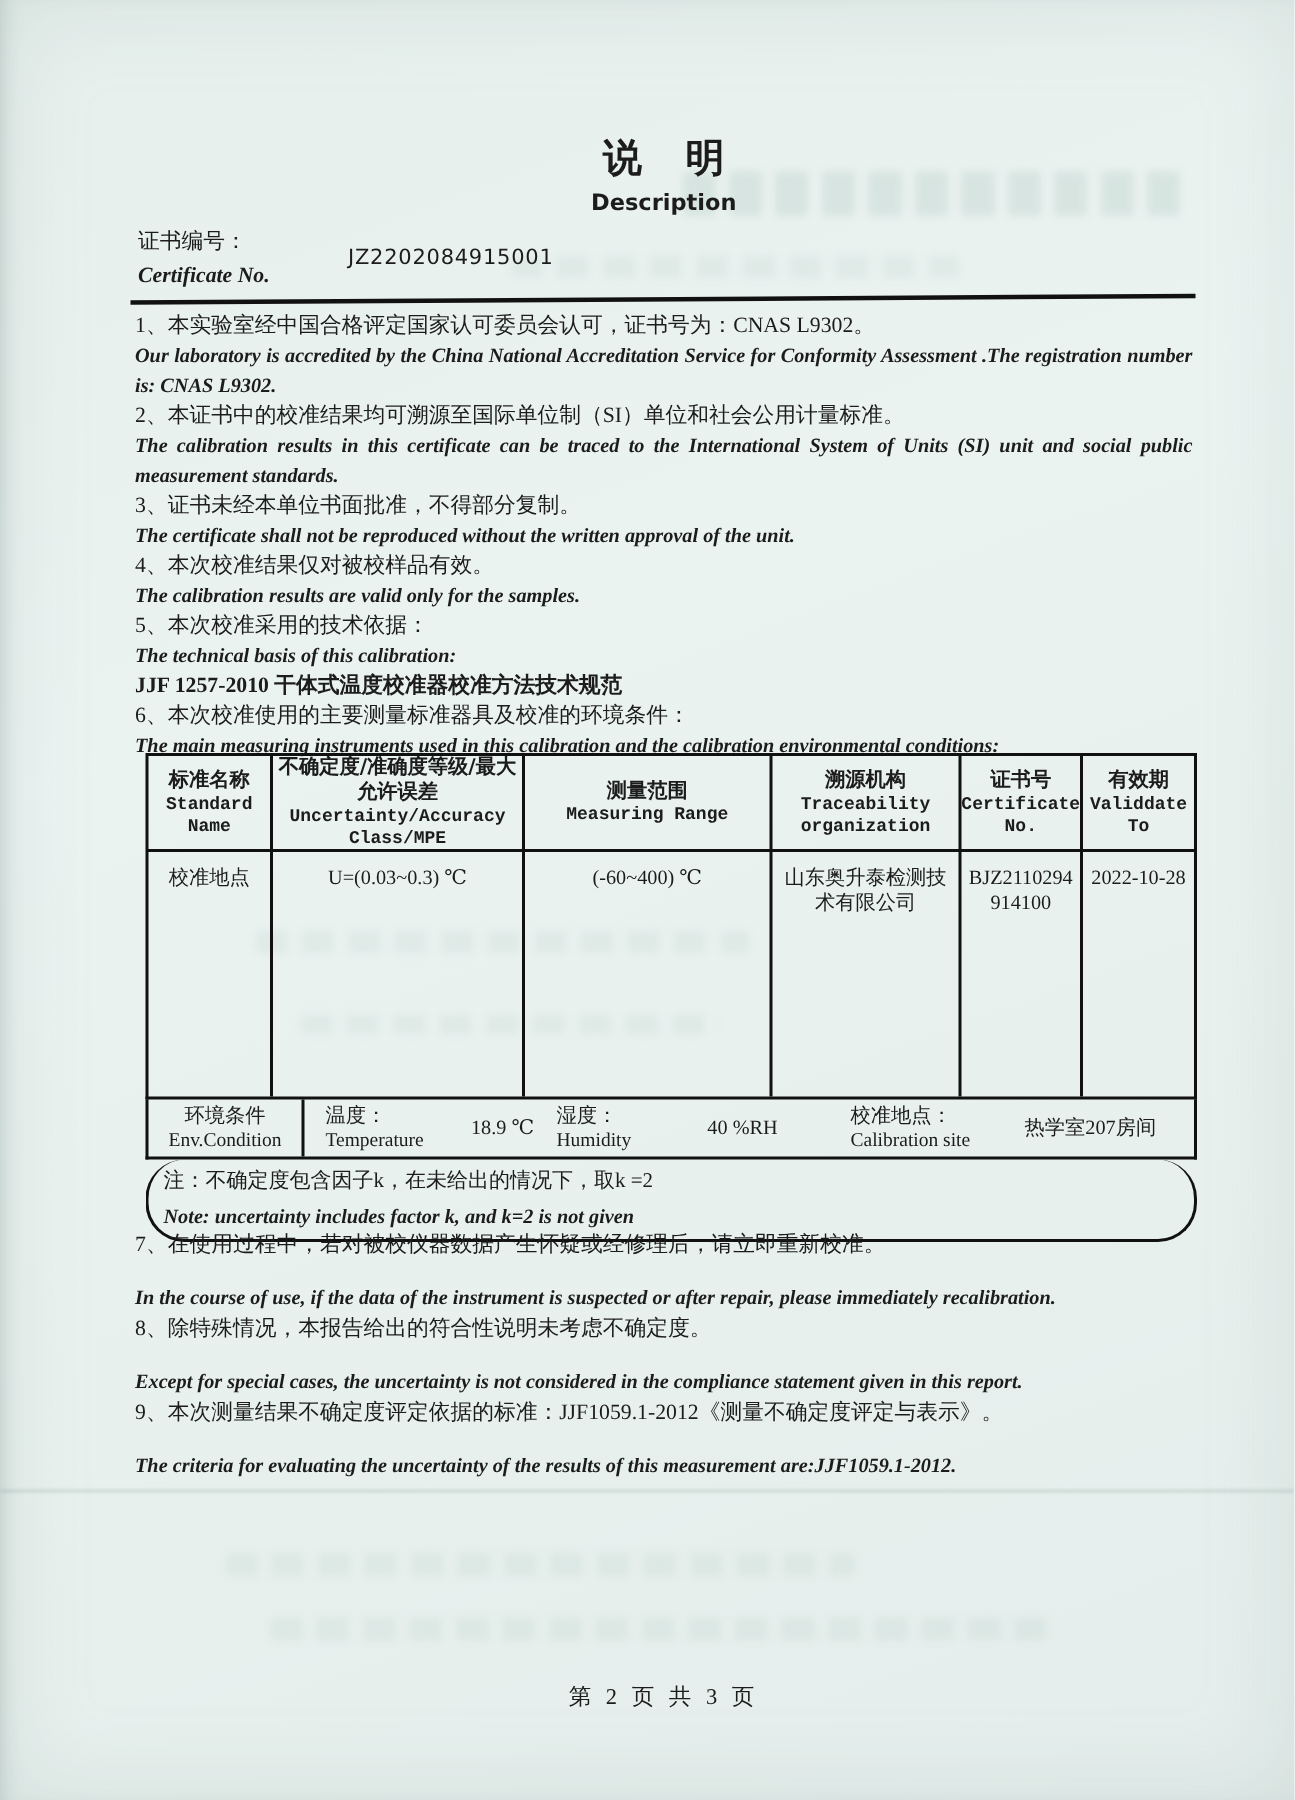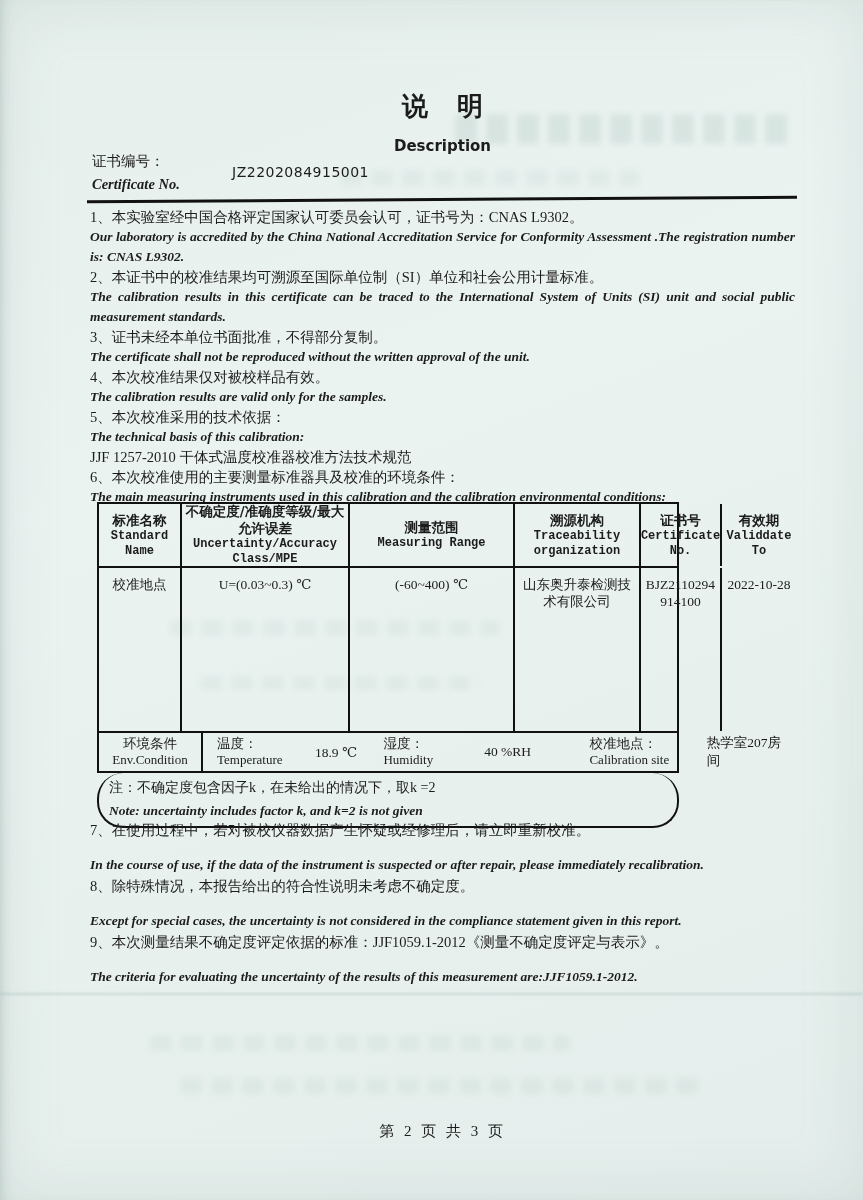--- a/index.html
+++ b/index.html
@@ -11,52 +11,52 @@
   }
   .page{
     position:absolute;inset:0;
     box-shadow:inset 0 0 60px rgba(150,175,168,.22), inset 10px 0 14px -10px rgba(110,135,128,.35);
   }
   .content{position:absolute;left:90px;top:0;width:705px;height:1200px;}
 
   
   .doc-header{position:absolute;top:88px;left:0;width:100%;text-align:center;}
   .doc-title{font-family:"DejaVu Sans","Liberation Sans",sans-serif;font-weight:700;font-size:26px;line-height:36px;letter-spacing:10px;text-indent:10px;}
-  .doc-subtitle{font-family:"DejaVu Sans","Liberation Sans",sans-serif;font-weight:700;font-size:15px;line-height:20px;margin-top:12px;}
+  .doc-subtitle{font-family:"DejaVu Sans","Liberation Sans",sans-serif;font-weight:700;font-size:15px;line-height:20px;margin-top:1px;}
 
   .cert-block{position:absolute;top:151px;left:2px;width:420px;}
   .cert-zh{font-size:14.5px;line-height:20px;}
   .cert-en{font-style:italic;font-weight:700;font-size:14.5px;line-height:20px;margin-top:3px;}
   .cert-no{position:absolute;left:140px;top:13px;font-family:"DejaVu Sans","Liberation Sans",sans-serif;font-size:14px;letter-spacing:.5px;}
 
   .rule{position:absolute;top:198px;left:-3px;width:710px;height:3px;background:#111;transform:rotate(-0.35deg);}
 
   
   .items{position:absolute;top:207px;left:0;width:705px;}
   .zh-line{font-size:14.5px;line-height:20px;}
   .en-line{font-style:italic;font-weight:700;font-size:13.5px;line-height:20px;text-align:justify;}
   .en-line.last{text-align:left;}
-  .bold-zh{font-weight:400;font-size:14.5px;line-height:20px;}
-
-  
-  .tbl-wrap{position:absolute;top:502px;left:7px;width:582px;font-size:13.5px;}
+  .bold-zh{font-weight:700;font-size:14.5px;line-height:20px;}
+
+  
+  .tbl-wrap{position:absolute;top:502px;left:7px;width:701px;font-size:13.5px;}
   .grid{display:grid;border:2px solid #111;border-top:2px solid #111;box-sizing:border-box;}
   .gA{grid-template-columns:81px 168px 165px 126px 81px 76px;}
   .gA2{border-top:none;}
   .gB{grid-template-columns:102px 1fr;border-top:none;}
   .gC{border-top:none;border-radius:26px;}
   .cell{border-left:2px solid #111;box-sizing:border-box;display:flex;flex-direction:column;align-items:center;justify-content:center;text-align:center;padding:3px 2px;}
   .cell:first-child{border-left:none;}
   .hd{height:62px;}
   .hd .czh{font-family:"DejaVu Sans","Liberation Sans",sans-serif;font-weight:700;font-size:13.5px;line-height:17px;}
   .hd .cen{font-family:"Liberation Mono","DejaVu Sans Mono",monospace;font-weight:700;font-size:12px;line-height:15px;}
   .dr{height:163px;justify-content:flex-start;padding-top:8px;line-height:17px;}
   .dr.wrapall{word-break:break-all;}
   .env{height:38px;}
-  .env-strip{flex-direction:row;justify-content:flex-start;text-align:left;padding-left:14px;gap:16px;}
+  .env-strip{flex-direction:row;justify-content:flex-start;text-align:left;padding-left:14px;gap:0;}
   .env-lab{display:flex;flex-direction:column;justify-content:center;text-align:left;}
   .env-lab .l1{font-size:13.5px;line-height:16px;}
   .env-lab .l2{font-size:13px;line-height:16px;}
   .env-val{font-size:13.5px;display:flex;align-items:center;justify-content:center;}
   .note-cell{align-items:flex-start;text-align:left;padding:5px 10px;}
   .note-zh{font-size:14px;line-height:20px;}
   .note-en{font-style:italic;font-weight:700;font-size:13.5px;line-height:20px;margin-top:3px;}
 
   
   .items2{position:absolute;top:820px;left:0;width:705px;}

